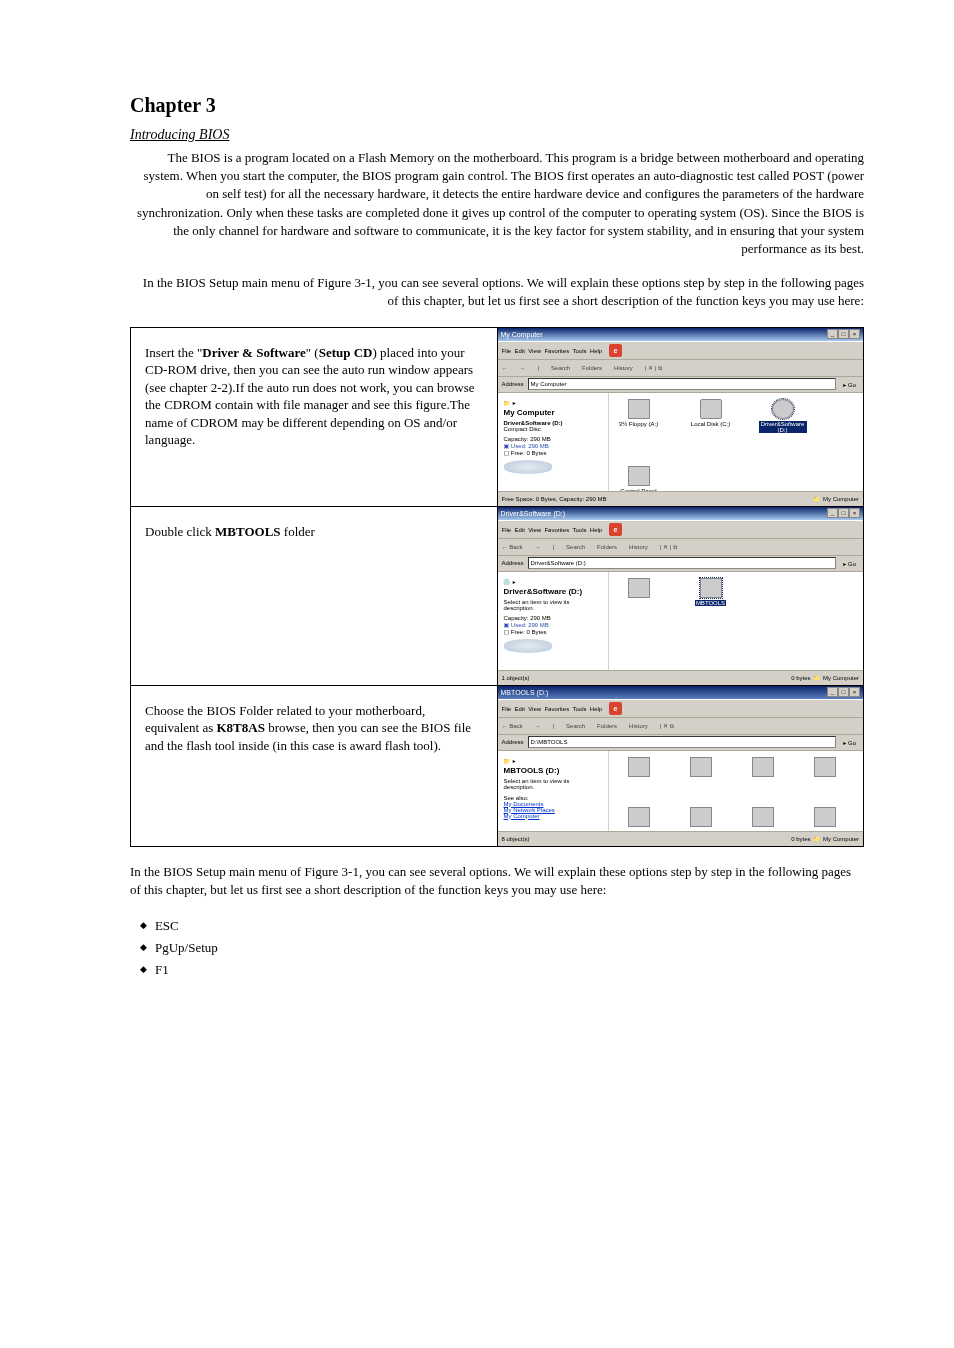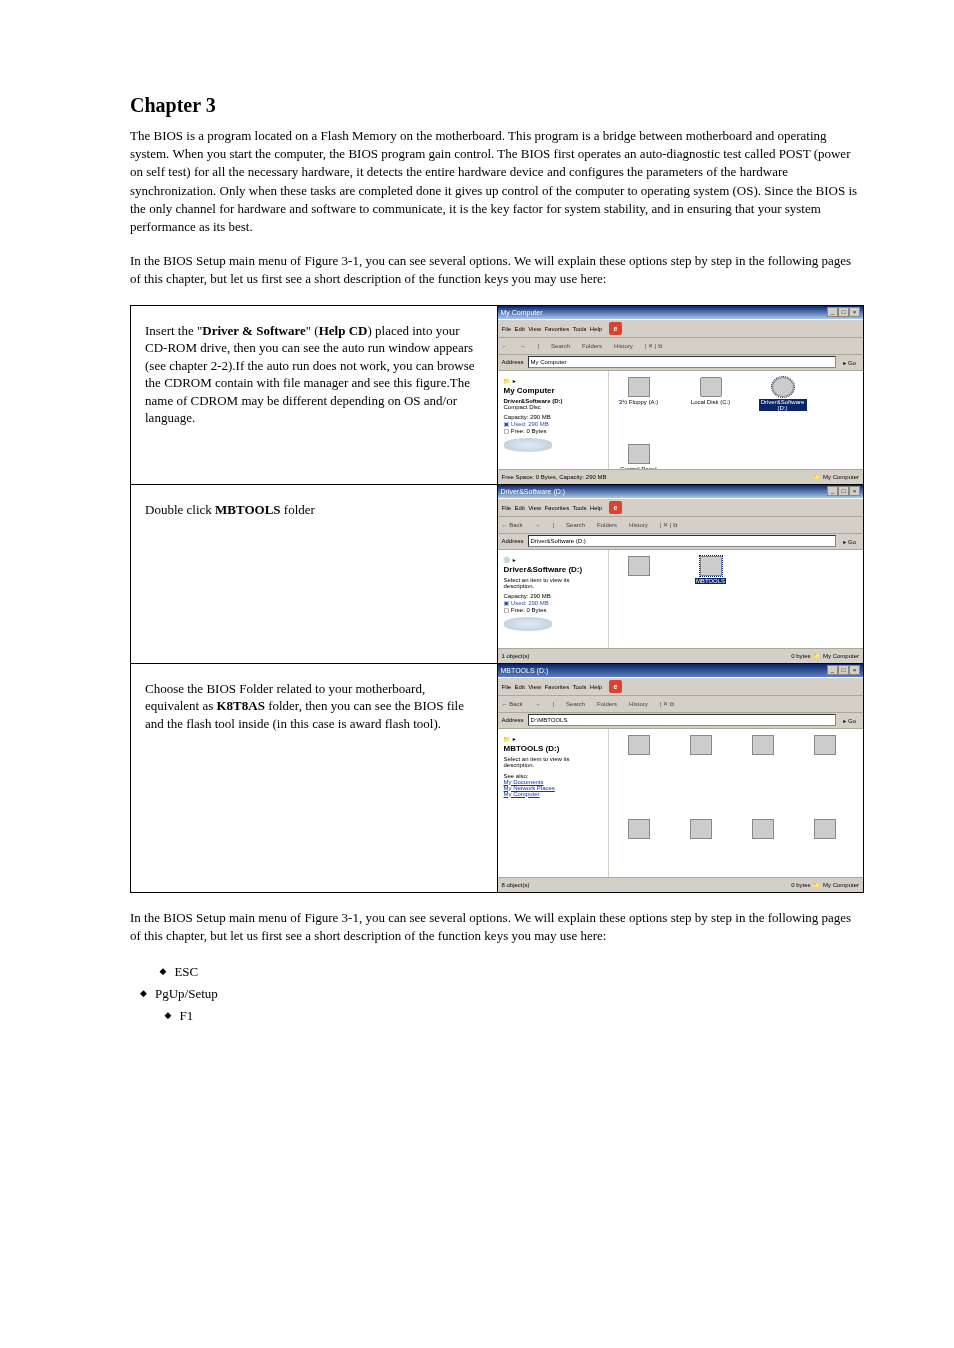--- a/index.html
+++ b/index.html
@@ -21,20 +21,21 @@
   .section {
     font-size: 14px;
     font-style: italic;
     text-decoration: underline;
     margin: 8px 0 6px 0;
   }
   p.body {
     font-size: 13px;
     line-height: 1.4;
     margin: 6px 0 16px 0;
+    text-align: right;
   }
   p.endnote {
     font-size: 13px;
     line-height: 1.4;
     margin: 16px 0 16px 0;
   }
   table.main {
     border-collapse: collapse;
     width: 100%;
     margin: 8px 0 14px 0;
@@ -52,21 +53,20 @@
   td.text b { font-weight: bold; }
   td.shot {
     width: 50%;
     padding: 0;
     background: #86efac;
   }
   .listcols {
     display: flex;
     gap: 25px;
     margin: 6px 0 20px 10px;
-    text-align: center;
   }
   .listcol ul {
     list-style: none;
     padding: 0;
     margin: 0;
   }
   .listcol li {
     font-size: 13px;
     padding: 3px 0;
   }
@@ -190,30 +190,31 @@
   .goicon {
     width: 13px; height:13px; background:#d9432f; border-radius:2px;
     display:inline-flex; align-items:center; justify-content:center; color:#fff; font-size:7px; font-weight:bold;
   }
 </style>
 </head>
 <body>
 
 <div class="page">
   <div class="chapter">Chapter 3</div>
+  <div class="section">Introducing BIOS</div>
 
   <p class="body">The BIOS is a program located on a Flash Memory on the motherboard. This program is a bridge between motherboard and operating system. When you start the computer, the BIOS program gain control. The BIOS first operates an auto-diagnostic test called POST (power on self test) for all the necessary hardware, it detects the entire hardware device and configures the parameters of the hardware synchronization. Only when these tasks are completed done it gives up control of the computer to operating system (OS). Since the BIOS is the only channel for hardware and software to communicate, it is the key factor for system stability, and in ensuring that your system performance as its best.</p>
   <p class="body">In the BIOS Setup main menu of Figure 3-1, you can see several options. We will explain these options step by step in the following pages of this chapter, but let us first see a short description of the function keys you may use here:</p>
 
   <table class="main">
 
     <tbody>
         <tr>
       <td class="text">
-        <span>Insert the "</span><b>Driver &amp; Software</b><span>" (</span><b>Help CD</b><span>) placed into your CD-ROM drive, then you can see the auto run window appears (see chapter 2-2).If the auto run does not work, you can browse the CDROM contain with file manager and see this figure.The name of CDROM may be different depending on OS and/or language.</span>
+        <span>Insert the "</span><b>Driver &amp; Software</b><span>" (</span><b>Setup CD</b><span>) placed into your CD-ROM drive, then you can see the auto run window appears (see chapter 2-2).If the auto run does not work, you can browse the CDROM contain with file manager and see this figure.The name of CDROM may be different depending on OS and/or language.</span>
       </td>
       <td class="shot">
         <div class="shotpanel">
           <div class="titlebar">
             <span>My Computer</span>
             <span class="winbtns"><span>_</span><span>□</span><span>×</span></span>
           </div>
           <div class="menubar">
             <span>File</span>&nbsp;&nbsp;<span>Edit</span>&nbsp;&nbsp;<span>View</span>&nbsp;&nbsp;<span>Favorites</span>&nbsp;&nbsp;<span>Tools</span>&nbsp;&nbsp;<span>Help</span>
             &nbsp;&nbsp;&nbsp;<span class="goicon">e</span>
@@ -316,24 +317,24 @@
           <div class="statusbar">
             <span>1 object(s)</span>
             <span><span>0 bytes</span>&nbsp;&nbsp;📁 <span>My Computer</span></span>
           </div>
         </div>
       </td>
     </tr>
 
     <tr>
       <td class="text">
-        <span>Choose the BIOS Folder related to your motherboard, equivalent as </span><b>K8T8AS</b><span> folder, then you can see the BIOS file and the flash tool inside (in this case is award flash tool).</span>
+        <span>Choose the BIOS Folder related to your motherboard, equivalent as </span><b>K8T8AS</b><span> browse, then you can see the BIOS file and the flash tool inside (in this case is award flash tool).</span>
       </td>
       <td class="shot">
-        <div class="shotpanel" style="height:228px">
+        <div class="shotpanel" style="height:160px">
           <div class="titlebar" style="background:linear-gradient(#0a246a,#5a7fbf)">
             <span>MBTOOLS (D:)</span>
             <span class="winbtns"><span>_</span><span>□</span><span>×</span></span>
           </div>
           <div class="menubar">
             <span>File</span>&nbsp;&nbsp;<span>Edit</span>&nbsp;&nbsp;<span>View</span>&nbsp;&nbsp;<span>Favorites</span>&nbsp;&nbsp;<span>Tools</span>&nbsp;&nbsp;<span>Help</span>
             &nbsp;&nbsp;&nbsp;<span class="goicon">e</span>
           </div>
           <div class="toolbar">
             <span class="tbtn">← <span>Back</span></span>

